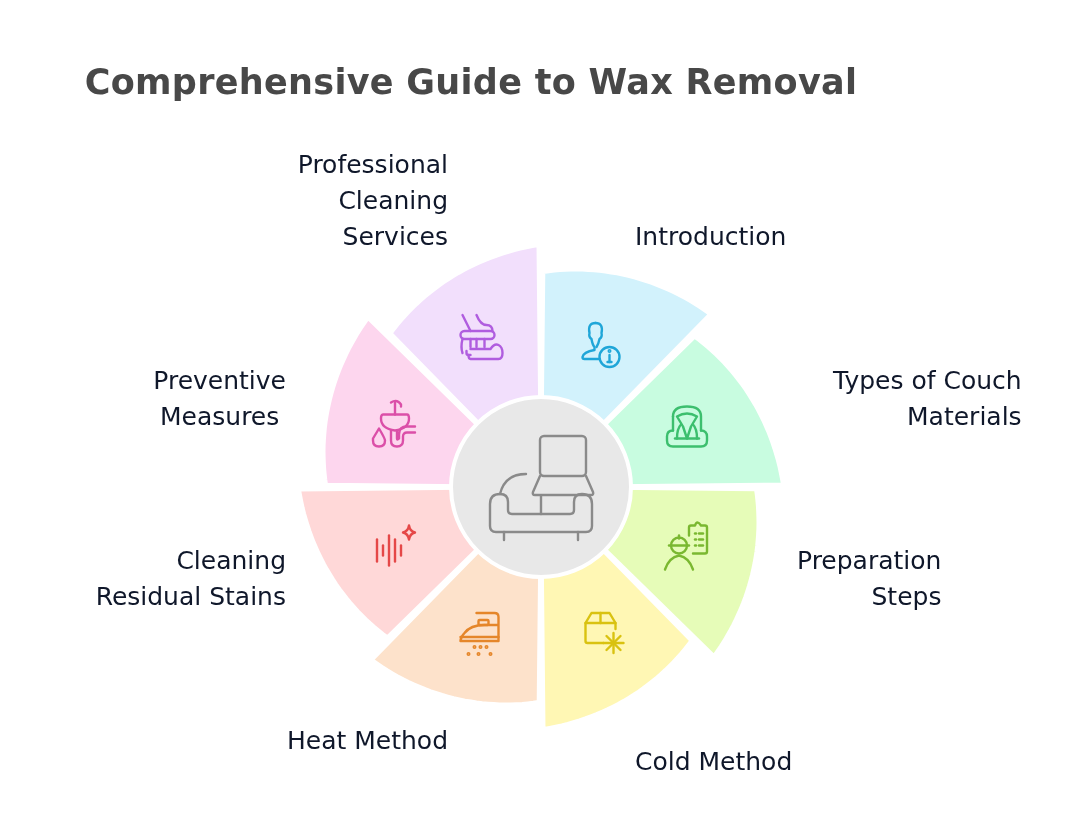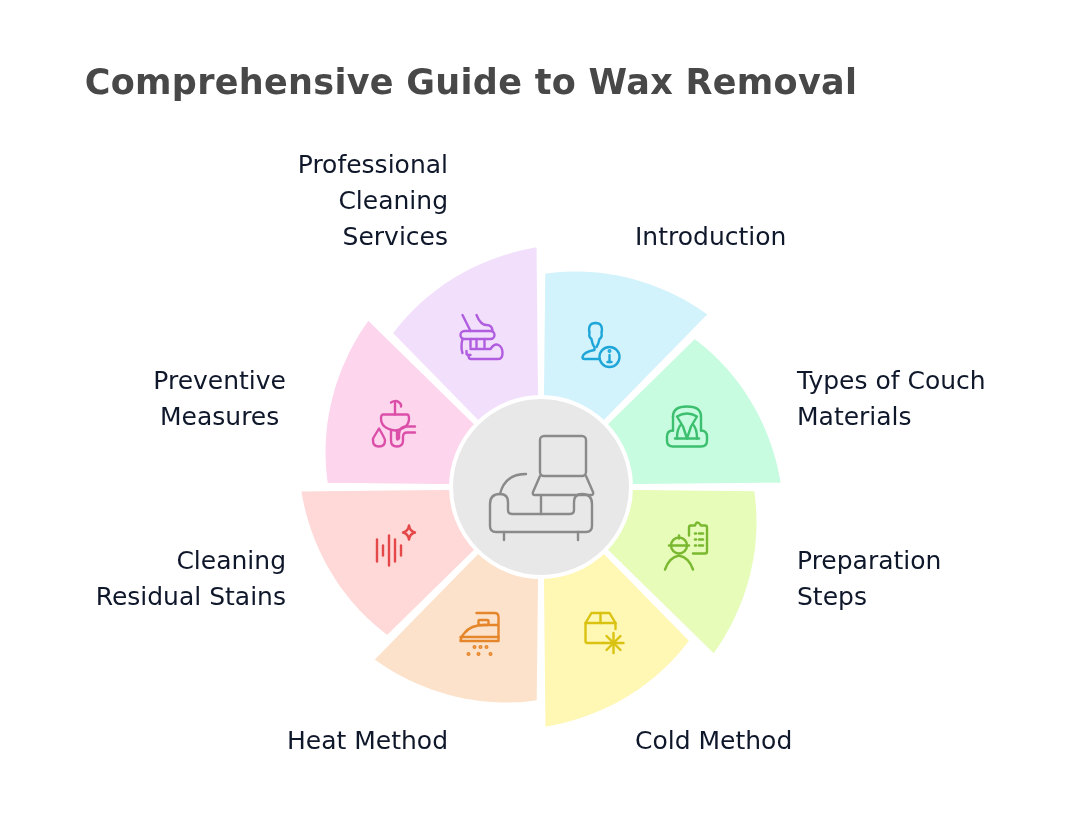--- a/index.html
+++ b/index.html
@@ -5,21 +5,21 @@
   html, body { margin: 0; padding: 0; background: #ffffff; }
   body { width: 1083px; height: 830px; position: relative; overflow: hidden;
          font-family: "DejaVu Sans", sans-serif; color: #484848; }
   .title { position: absolute; left: 0; top: 62px; width: 886px; text-align: center;
            font-family: "DejaVu Sans", sans-serif; font-weight: bold; font-size: 35px;
            color: #484848; letter-spacing: 0.3px; margin-left: 28px; }
   svg.wheel { position: absolute; left: 0; top: 0; }
   .label { position: absolute; font-size: 25px; line-height: 36px; color: #0f172a;
            white-space: pre-line; font-family: "DejaVu Sans", sans-serif; }
   .label.right { text-align: right; }
-  .label.left { text-align: left; }
+  .label.left { text-align: right; }
   .ico path, .ico circle, .ico line, .ico rect, .ico polyline { fill: none; stroke-width: 2.4;
            stroke-linecap: round; stroke-linejoin: round; }
 </style>
 </head>
 <body>
 
 <div class="title">Comprehensive Guide to Wax Removal</div>
 
 <svg class="wheel" width="1083" height="830" viewBox="0 0 1083 830">
   <g id="sectors">
@@ -119,25 +119,25 @@
 
     <path d="M526 474 Q505 474 500 494" stroke="#8a8a8a"></path>
     <path d="M500 494 Q490 494 490 504 L490 526 Q490 532 496 532 L586 532 Q592 532 592 526 L592 504 Q592 494 582 494 Q574 494 574 502 L574 510 Q574 514 570 514 L512 514 Q508 514 508 510 L508 502 Q508 494 500 494" stroke="#8a8a8a"></path>
     <line x1="541" y1="496" x2="541" y2="514" stroke="#8a8a8a"></line>
     <line x1="504" y1="532" x2="504" y2="540" stroke="#8a8a8a"></line>
     <line x1="578" y1="532" x2="578" y2="540" stroke="#8a8a8a"></line>
   </g>
 </svg>
 
 <div class="label left" style="left:635px; top:219px;">Introduction</div>
-<div class="label left" style="left:797px; top:363px;">Types of Couch
+<div class="label left" style="left:833px; top:363px;">Types of Couch
 Materials</div>
 <div class="label left" style="left:797px; top:543px;">Preparation
 Steps</div>
-<div class="label left" style="left:635px; top:723px;">Cold Method</div>
+<div class="label left" style="left:635px; top:744px;">Cold Method</div>
 <div class="label right" style="right:635px; top:723px;">Heat Method</div>
 <div class="label right" style="right:797px; top:543px;">Cleaning
 Residual Stains</div>
 <div class="label right" style="right:797px; top:363px;text-align:center;">Preventive
 Measures</div>
 <div class="label right" style="right:635px; top:147px;">Professional
 Cleaning
 Services</div>
 
 </body></html>

